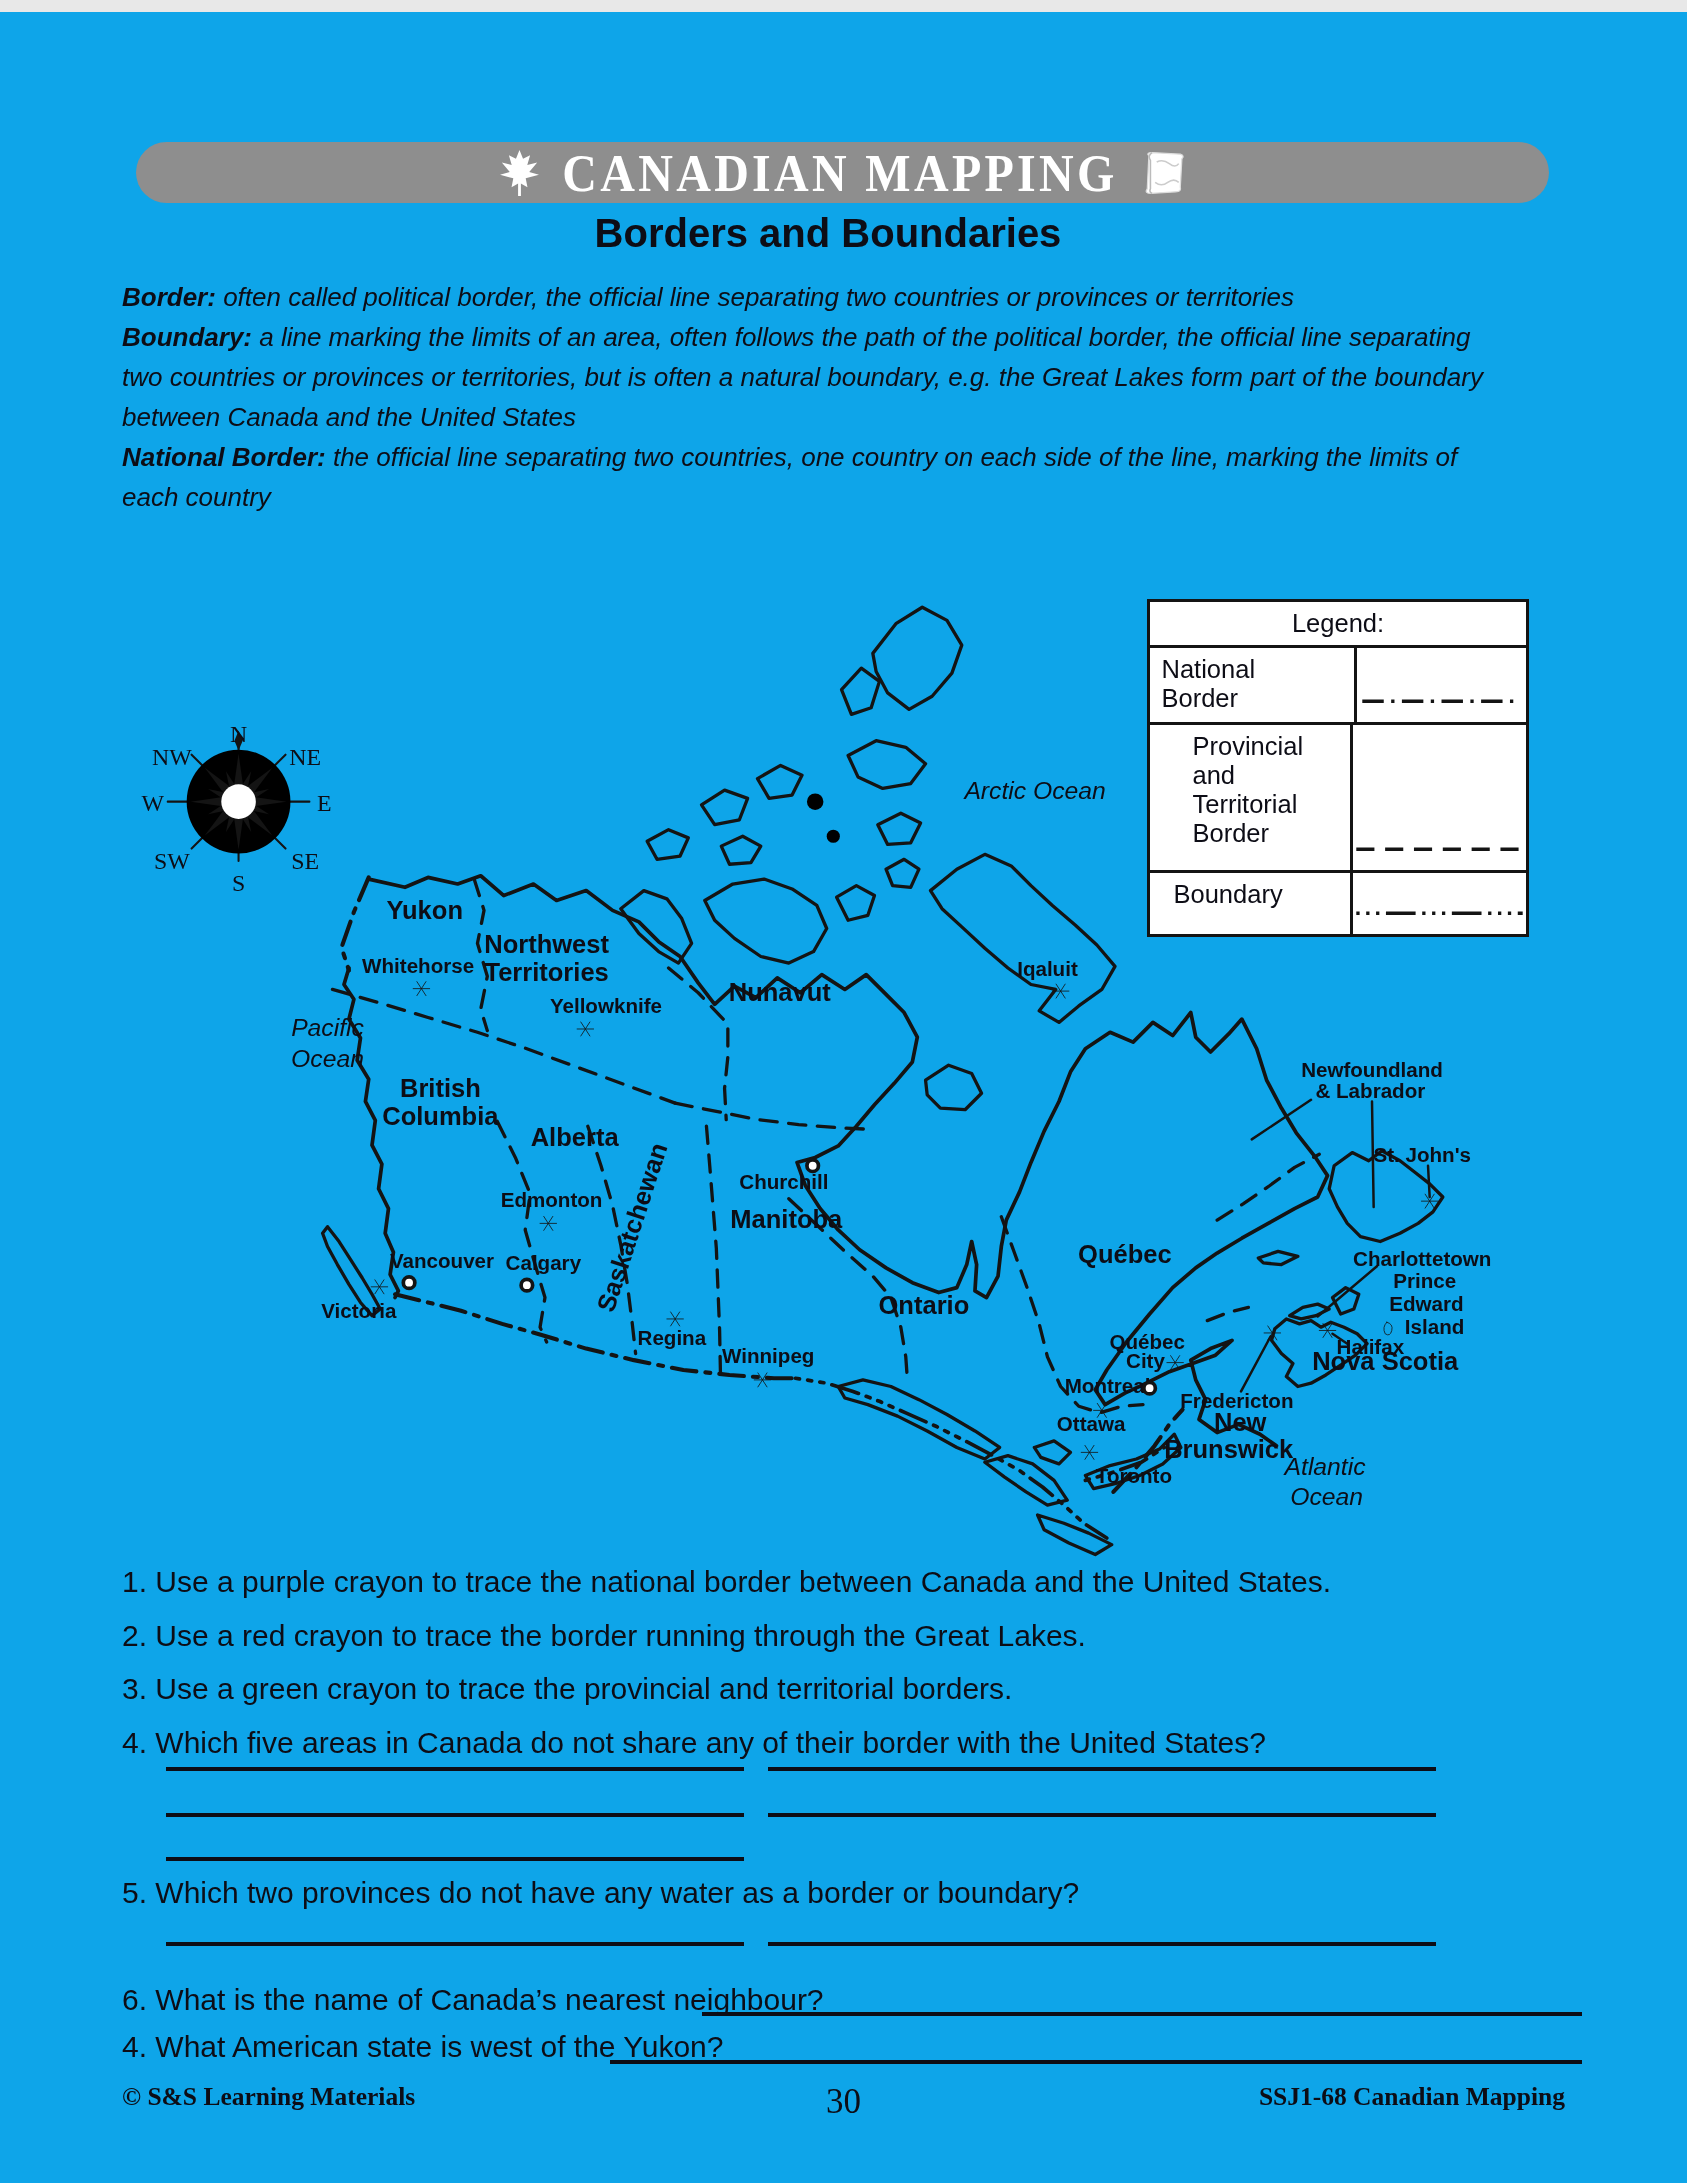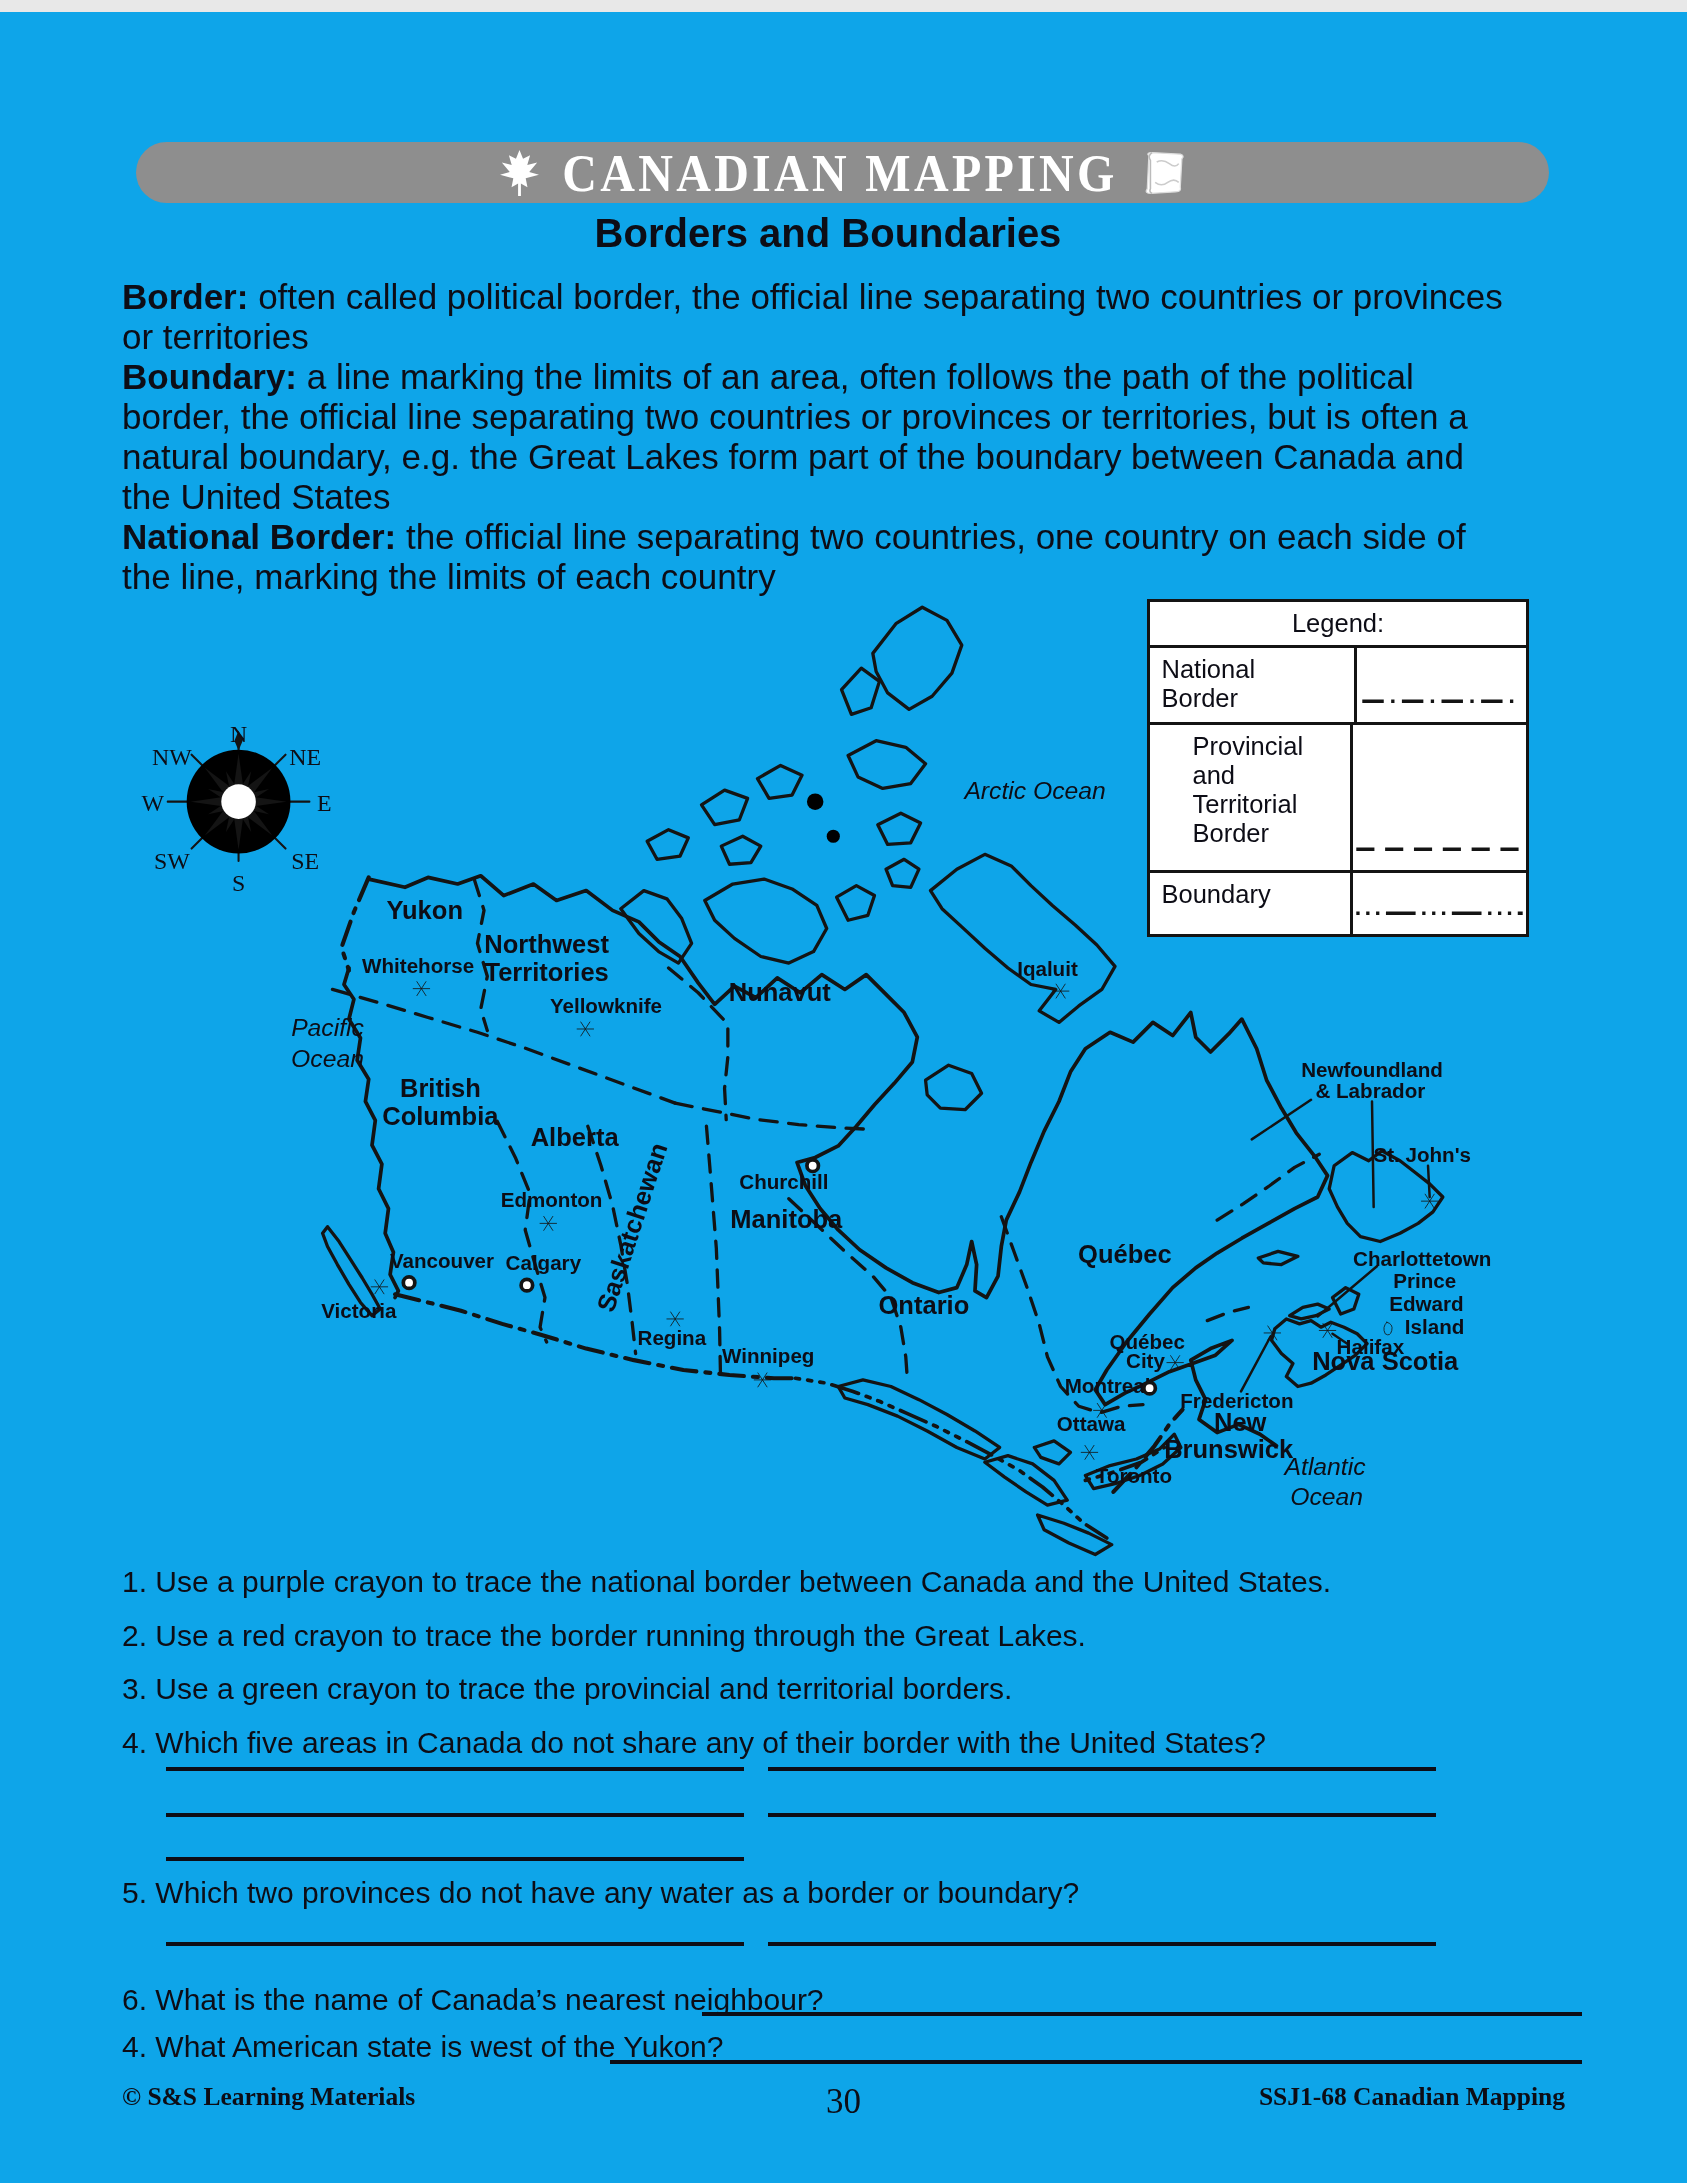--- a/index.html
+++ b/index.html
@@ -23,21 +23,21 @@
     color:#ffffff;letter-spacing:3.3px;white-space:nowrap;line-height:1;
     transform:scaleY(1.1);
   }
   .page-title{
     position:absolute;left:0;top:199px;width:1656px;text-align:center;margin:0;
     font-size:40px;font-weight:bold;color:#0d0d16;
   }
   
   .defs{
     position:absolute;left:122px;top:265px;width:1392px;
-    font-size:35px;line-height:40px;color:#0d0d16;
+    font-size:26px;line-height:40px;color:#0d0d16;font-style:italic;
   }
   .defs p{margin:0;}
   .defs b{font-weight:bold;}
   
   .map-svg{position:absolute;left:115px;top:544px;width:1458px;height:1030px;}
   .map-svg path,.map-svg line,.map-svg polyline{fill:none;stroke:var(--ink);stroke-linecap:round;stroke-linejoin:round;}
   .coast{stroke-width:4.5px;}
   .isle{stroke-width:4px;}
   .nat{stroke-width:5px;stroke-dasharray:30 11 6 11;}
   .prov{stroke-width:4px;stroke-dasharray:21 14;}
@@ -54,21 +54,21 @@
   .legend{
     position:absolute;left:1147px;top:587px;width:376px;
     border:3.3px solid var(--ink);background:#ffffff;
     font-size:25.5px;color:#0d0d16;
   }
   .legend-header{
     height:43px;border-bottom:3.3px solid var(--ink);
     display:flex;align-items:center;justify-content:center;font-weight:normal;
   }
   .legend-row{display:flex;border-bottom:3.3px solid var(--ink);}
-  .legend-row:last-child{border-bottom:none;}
+  .legend-row:last-child{border-bottom:none;padding-left:12px;}
   .legend-label{width:207px;border-right:3.3px solid var(--ink);padding:6.6px 0 6.6px 11.5px;box-sizing:border-box;}
   .legend-label span{display:inline-block;width:140px;}
   .legend-swatch{flex:1;display:flex;align-items:flex-end;justify-content:center;padding-bottom:13px;}
   .legend-row.r1{height:74px;}
   .legend-row.r2{height:145px;padding-left:31px;}
   .legend-row.r3{height:61px;}
   .legend-swatch svg{display:block;}
   .legend-swatch line{stroke:var(--ink);stroke-width:4px;}
   
   .q{position:absolute;left:122px;font-size:30px;color:#0d0d16;white-space:nowrap;}

